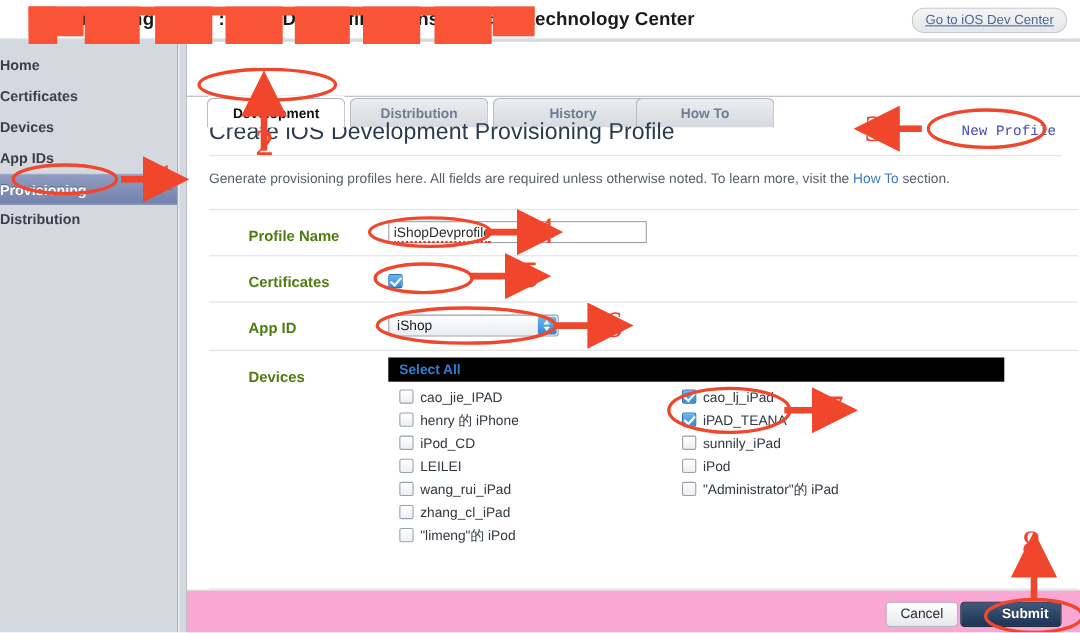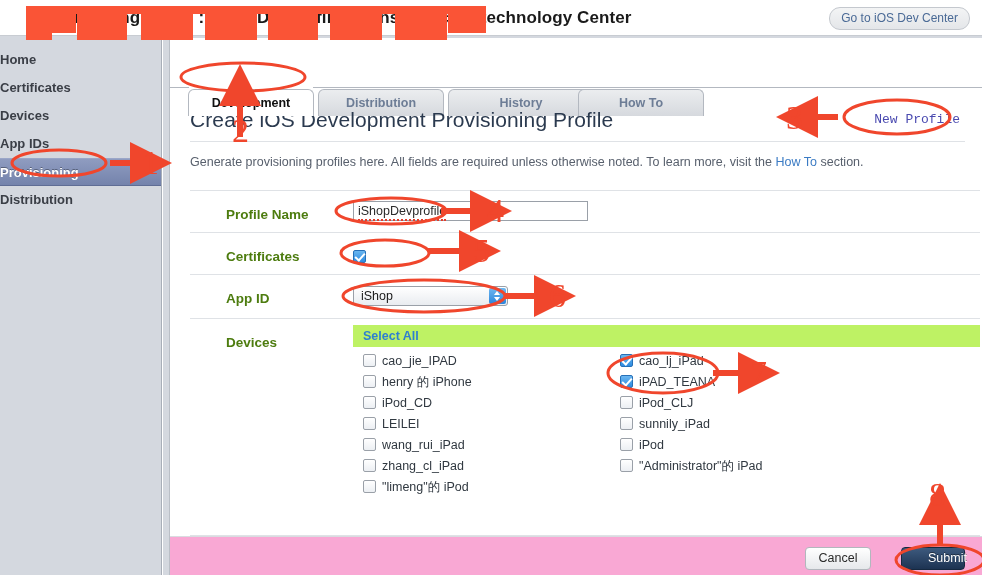--- a/index.html
+++ b/index.html
@@ -28,20 +28,21 @@
   }
   #devcenter-btn {
     position: absolute; right: 12px; top: 7px;
     padding: 3px 11px 4px 11px;
     font-size: 12px; color: #4a6a96;
     background: linear-gradient(#f3f4f5, #e4e6e9);
     border: 1px solid #c4c8ce;
     border-radius: 11px;
     white-space: nowrap;
     cursor: pointer;
+    text-decoration: underline;
   }
 
   
   .redact {
     position: absolute;
     background: #fa5436;
     z-index: 40;
   }
 
   
@@ -210,22 +211,22 @@
     content: ""; position: absolute; left: 5px;
     border-left: 3.5px solid transparent;
     border-right: 3.5px solid transparent;
   }
   #appid-stepper:before { top: 3px; border-bottom: 4px solid #fff; }
   #appid-stepper:after  { bottom: 3px; border-top: 4px solid #fff; }
 
   
   #dev-header {
     position: absolute; left: 163px; top: 6px;
-    width: 627px; height: 22px;
-    background: #bef264;
+    width: 560px; height: 22px;
+    background: #000000;
   }
   #select-all {
     position: absolute; left: 10px; top: 4px;
     font-size: 12.5px; font-weight: bold; color: #2f7fd0;
     cursor: pointer;
   }
   .devlist { position: absolute; top: 32px; }
   .devlist.col1 { left: 173px; }
   .devlist.col2 { left: 430px; }
   .devrow {
@@ -251,24 +252,24 @@
     border-radius: 4px; box-sizing: border-box;
     cursor: pointer;
   }
   #cancel-btn {
     right: 112px; width: 66px;
     background: linear-gradient(#ffffff, #e6e8eb);
     border: 1px solid #b2b7bd;
     color: #2a2a2a;
   }
   #submit-btn {
-    right: 18px; width: 64px;
+    right: 18px; width: 92px;
     background: linear-gradient(#3d5a7e, #1d3352);
     border: 1px solid #16283f;
-    color: #ffffff; font-weight: normal;
+    color: #ffffff; font-weight: bold;
     text-shadow: 0 -1px 0 rgba(0,0,0,.45);
     padding-left: 26px;
   }
 
   
   #annots {
     position: absolute; left: 0; top: 0;
     width: 982px; height: 575px;
     pointer-events: none;
     z-index: 60;
@@ -368,21 +369,20 @@
         <div class="devrow"><span class="cbox"></span><span>iPod_CD</span></div>
         <div class="devrow"><span class="cbox"></span><span>LEILEI</span></div>
         <div class="devrow"><span class="cbox"></span><span>wang_rui_iPad</span></div>
         <div class="devrow"><span class="cbox"></span><span>zhang_cl_iPad</span></div>
         <div class="devrow"><span class="cbox"></span><span>"limeng"的 iPod</span></div>
       </div>
 
       <div class="devlist col2">
         <div class="devrow"><span class="cbox checked"></span><span>cao_lj_iPad</span></div>
         <div class="devrow"><span class="cbox checked"></span><span>iPAD_TEANA</span></div>
-        <div class="devrow"><span class="cbox"></span><span>iPod_CLJ</span></div>
         <div class="devrow"><span class="cbox"></span><span>sunnily_iPad</span></div>
         <div class="devrow"><span class="cbox"></span><span>iPod</span></div>
         <div class="devrow"><span class="cbox"></span><span>"Administrator"的 iPad</span></div>
       </div>
     </div>
 
     <div id="footer-rule"></div>
     <div id="footer">
       <div class="btn" id="cancel-btn">Cancel</div>
       <div class="btn" id="submit-btn">Submit</div>

